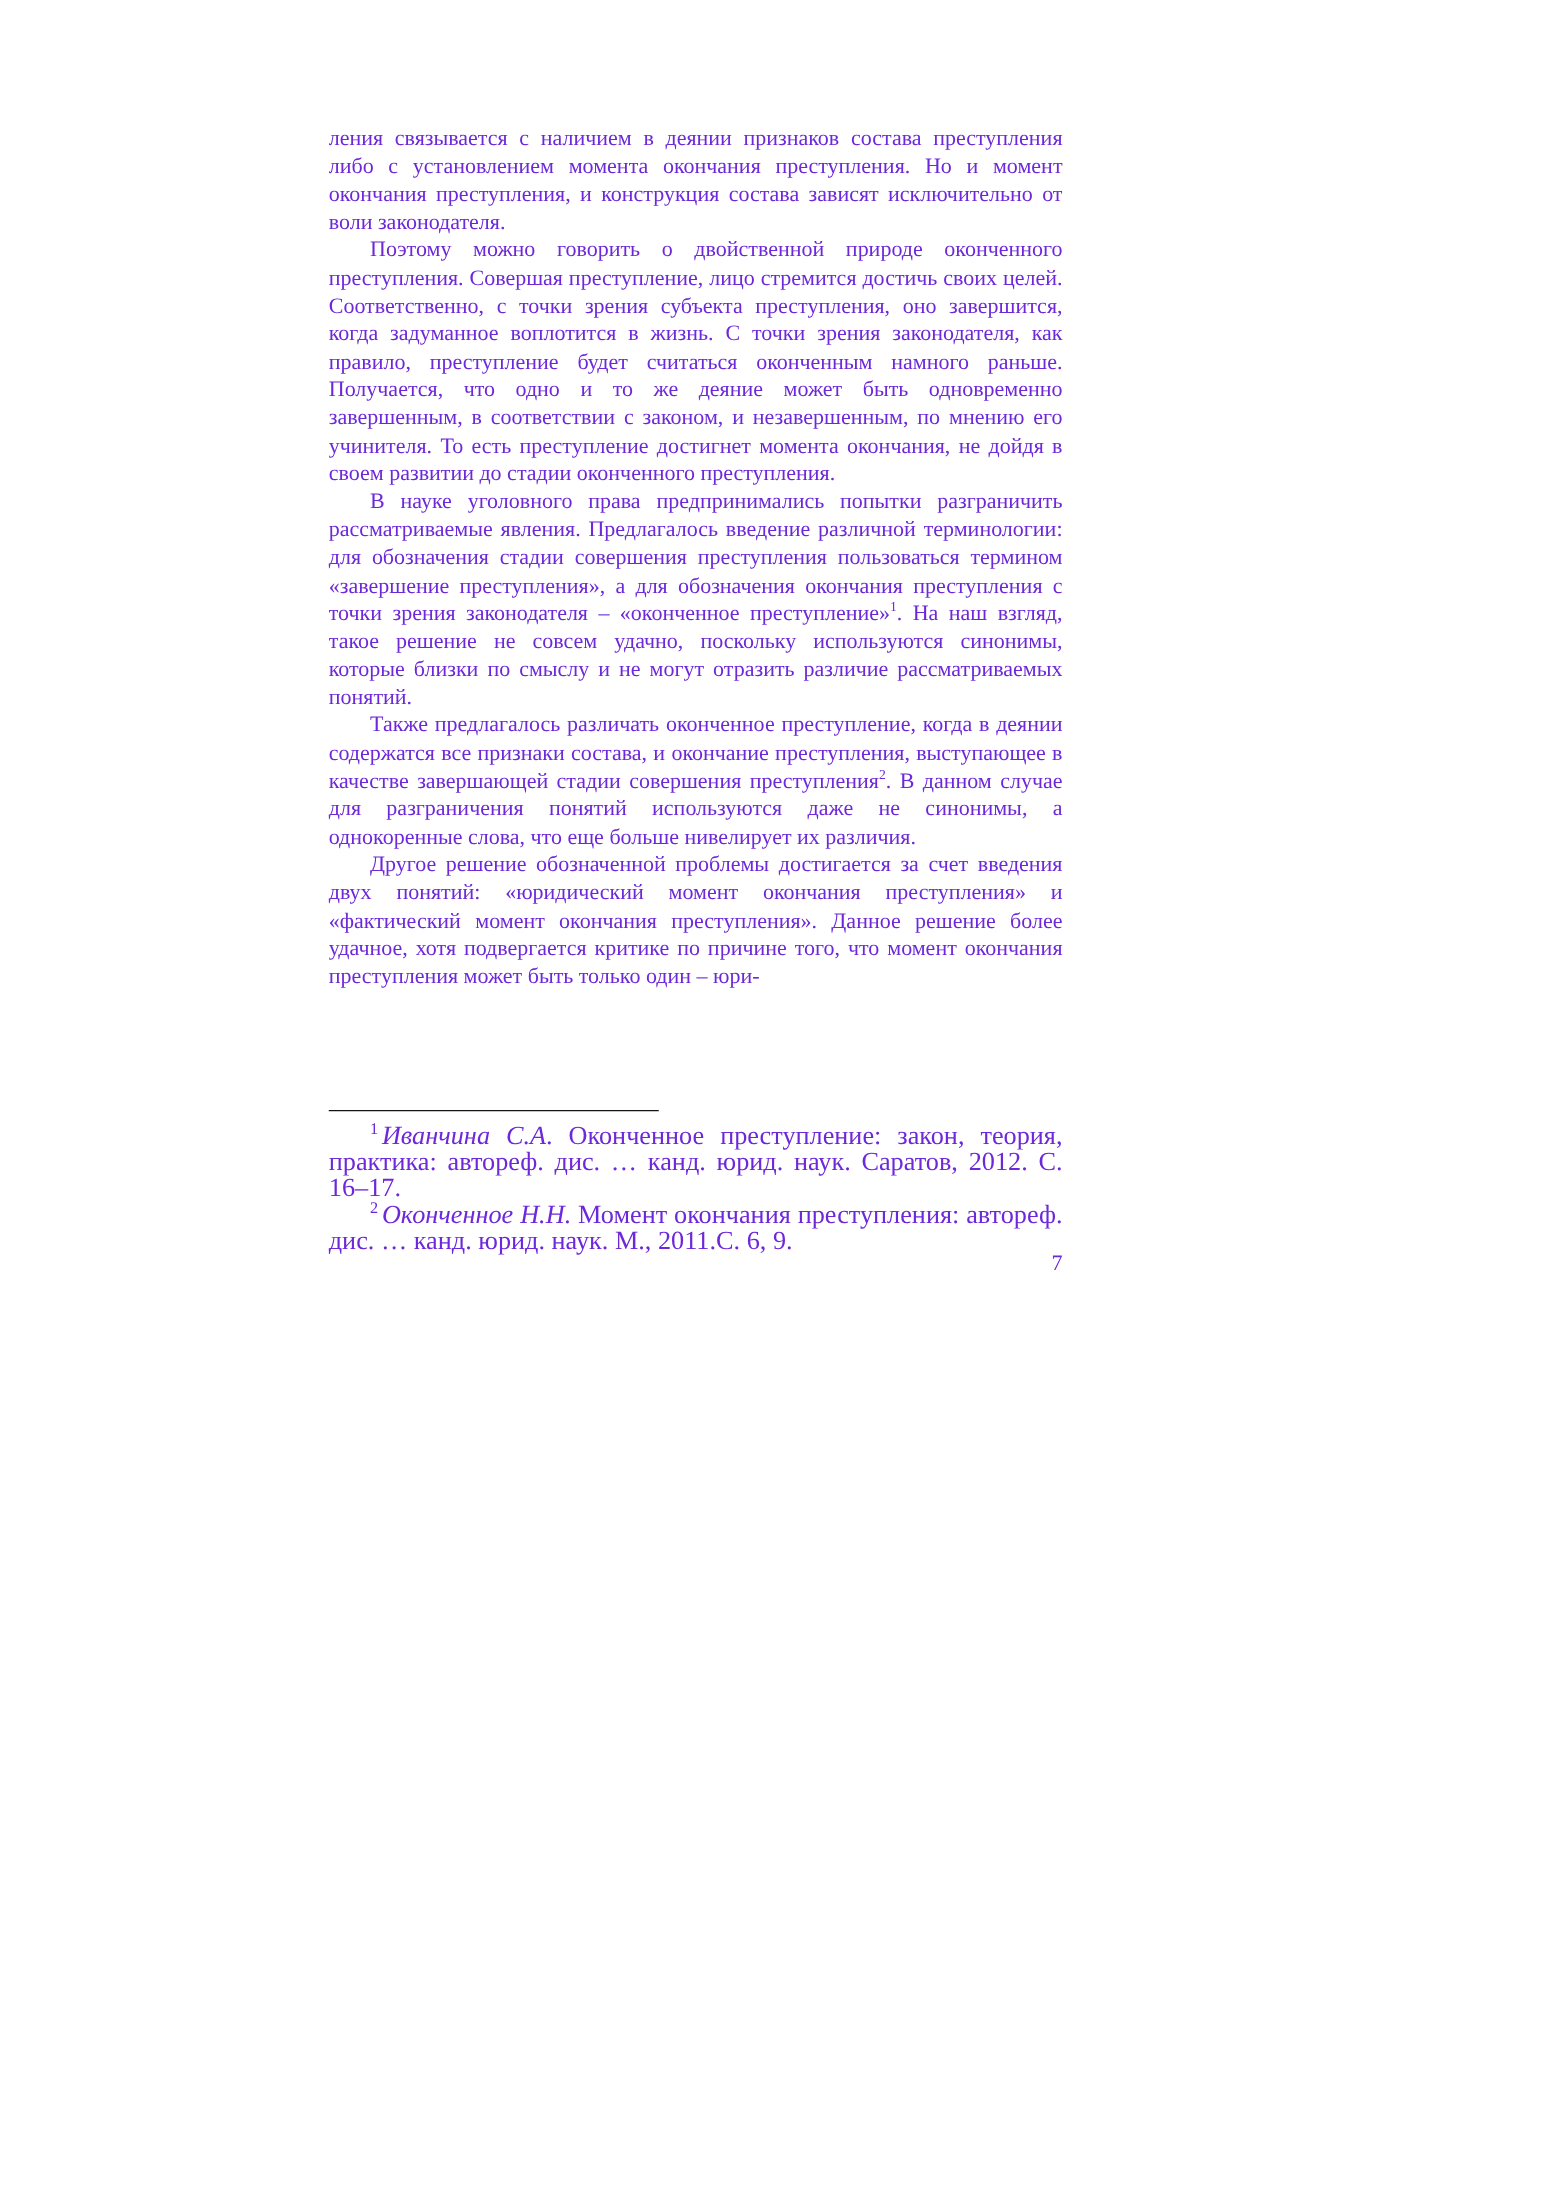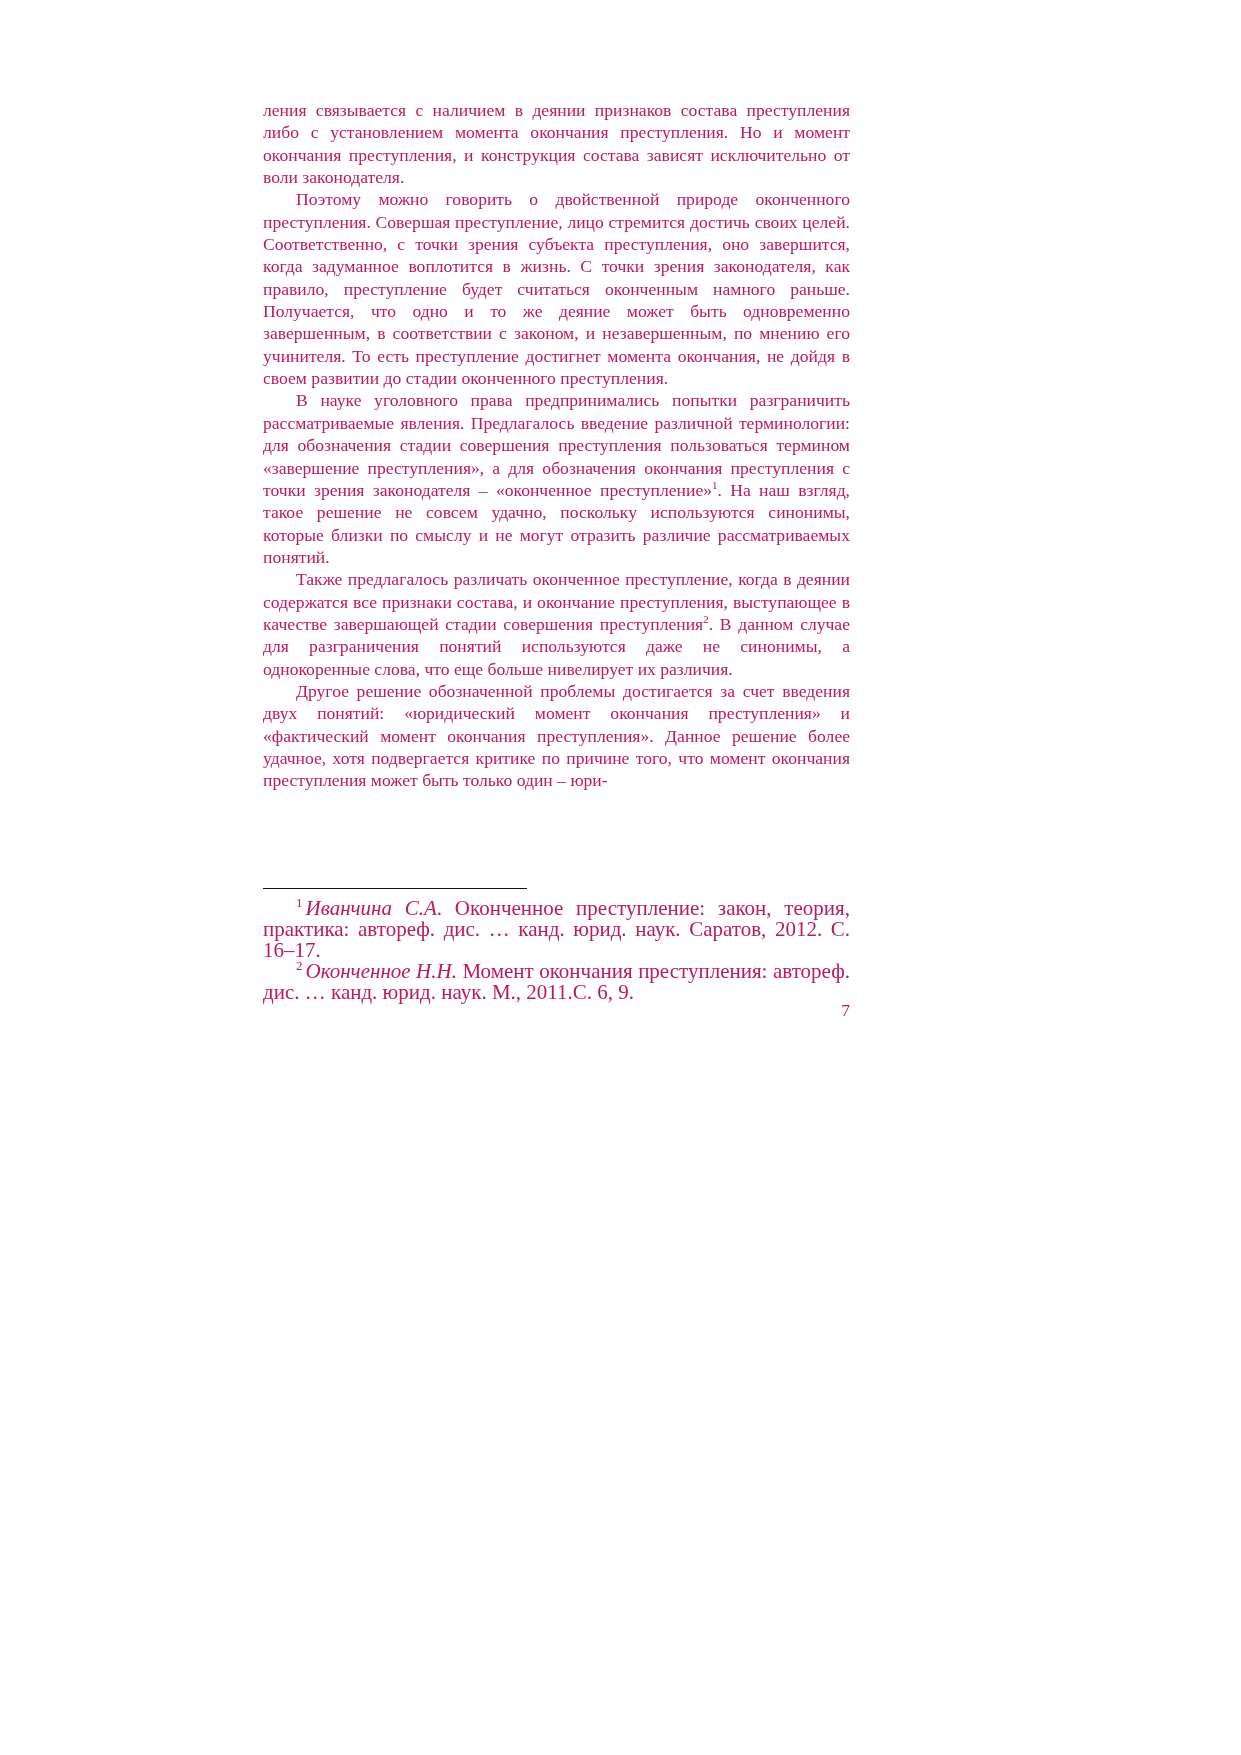--- a/index.html
+++ b/index.html
@@ -6,21 +6,21 @@
     margin: 0;
     padding: 0;
     background: #ffffff;
   }
   .page {
     position: relative;
     width: 1241px;
     height: 1755px;
     background: #ffffff;
     font-family: "Liberation Serif", "DejaVu Serif", serif;
-    color: #be185d;
+    color: #6d28d9;
     overflow: hidden;
   }
   .text-block {
     position: absolute;
     left: 263px;
     top: 99px;
     width: 587px;
     font-size: 17.6px;
     line-height: 22.35px;
     text-align: justify;

